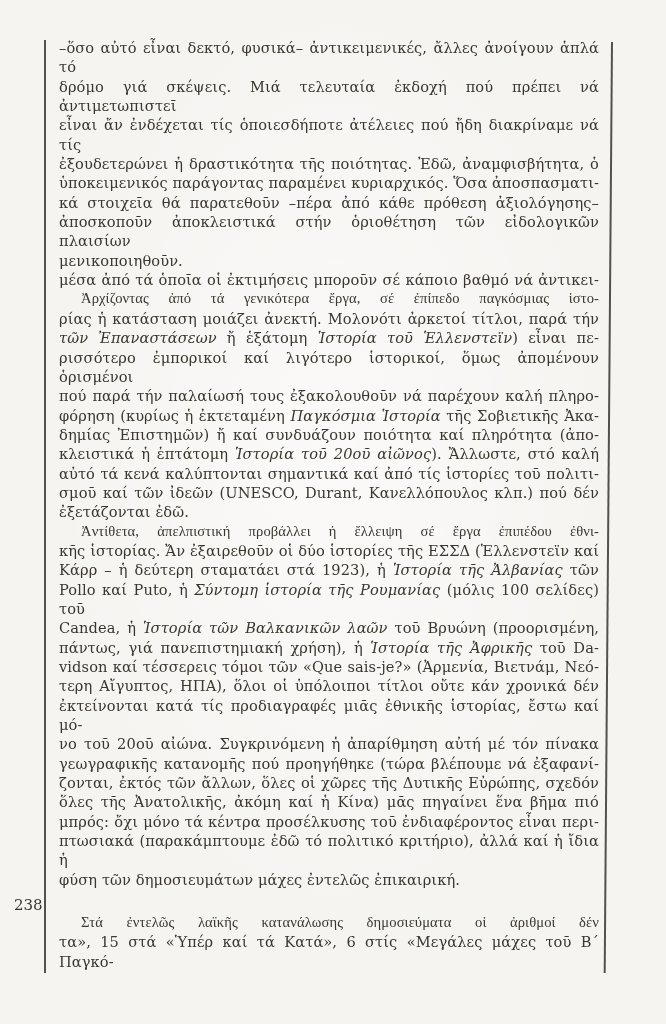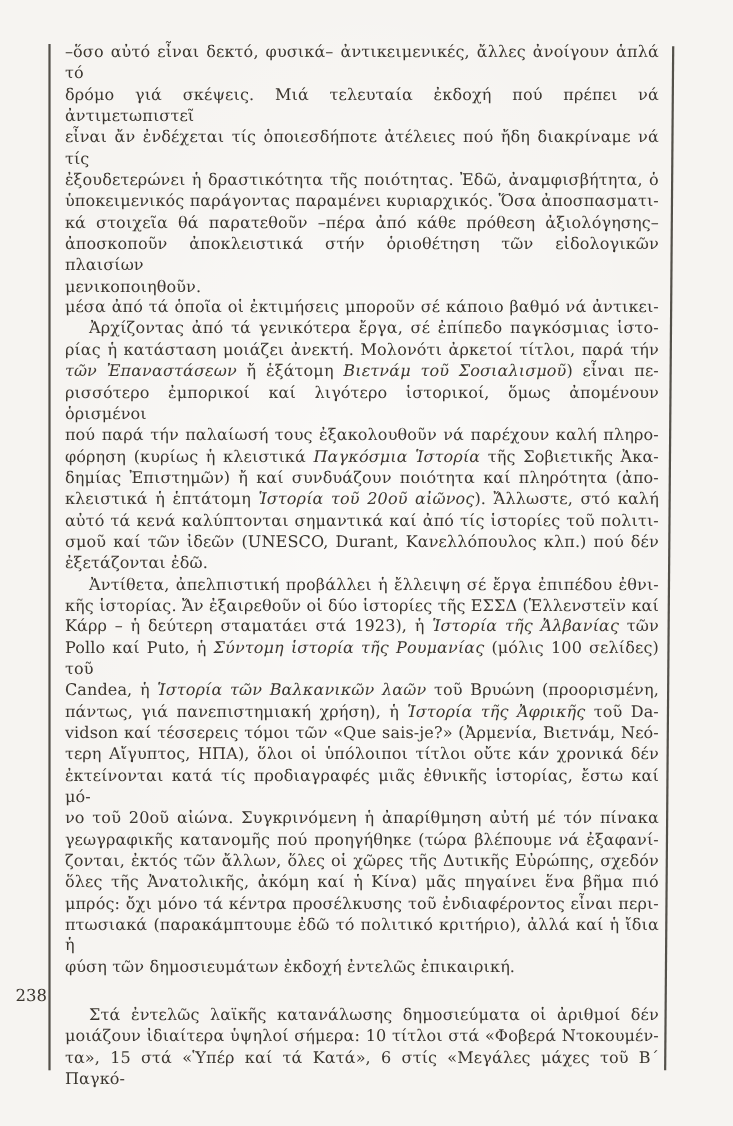--- a/index.html
+++ b/index.html
@@ -40,21 +40,21 @@
   }
   .para { margin: 0; }
   .para.gap { margin-top: 24px; }
   .line {
     text-align: justify;
     text-align-last: justify;
     white-space: normal;
     letter-spacing: 0.1px;
   }
   .line.last { text-align-last: auto; }
-  .para.indent .line:first-child { text-indent: 22px; }
+  .para.indent .line:first-child { text-indent: 22px; font-family: Liberation Serif, serif; }
   .line i { font-style: italic; }
   .page-number {
     position: absolute;
     left: 14px; top: 896px;
     width: 26px;
     font-size: 15px;
     text-align: center;
     color: var(--ink);
   }
 </style>
@@ -74,24 +74,24 @@
       <div class="line"><span>ἐξουδετερώνει ἡ δραστικότητα τῆς ποιότητας. Ἐδῶ, ἀναμφισβήτητα, ὁ</span></div>
       <div class="line"><span>ὑποκειμενικός παράγοντας παραμένει κυριαρχικός. Ὅσα ἀποσπασματι-</span></div>
       <div class="line"><span>κά στοιχεῖα θά παρατεθοῦν –πέρα ἀπό κάθε πρόθεση ἀξιολόγησης–</span></div>
       <div class="line"><span>ἀποσκοποῦν ἀποκλειστικά στήν ὁριοθέτηση τῶν εἰδολογικῶν πλαισίων</span></div>
       <div class="line last"><span>μενικοποιηθοῦν.</span></div>
       <div class="line"><span>μέσα ἀπό τά ὁποῖα οἱ ἐκτιμήσεις μποροῦν σέ κάποιο βαθμό νά ἀντικει-</span></div>
     </div>
     <div class="para indent">
       <div class="line"><span>Ἀρχίζοντας ἀπό τά γενικότερα ἔργα, σέ ἐπίπεδο παγκόσμιας ἱστο-</span></div>
       <div class="line"><span>ρίας ἡ κατάσταση μοιάζει ἀνεκτή. Μολονότι ἀρκετοί τίτλοι, παρά τήν</span></div>
-      <div class="line"><i>τῶν Ἐπαναστάσεων</i><span> ἤ ἑξάτομη </span><i>Βιετνάμ τοῦ Σοσιαλισμοῦ</i><span>) εἶναι πε-</span></div>
+      <div class="line"><i>τῶν Ἐπαναστάσεων</i><span> ἤ ἑξάτομη </span><i>Ἱστορία τοῦ Ἑλλενστεϊν</i><span>) εἶναι πε-</span></div>
       <div class="line"><span>ρισσότερο ἐμπορικοί καί λιγότερο ἱστορικοί, ὅμως ἀπομένουν ὁρισμένοι</span></div>
       <div class="line"><span>πού παρά τήν παλαίωσή τους ἐξακολουθοῦν νά παρέχουν καλή πληρο-</span></div>
-      <div class="line"><span>φόρηση (κυρίως ἡ κλειστικά </span><i>Παγκόσμια Ἱστορία</i><span> τῆς Σοβιετικῆς Ἀκα-</span></div>
+      <div class="line"><span>φόρηση (κυρίως ἡ ἐκτεταμένη </span><i>Παγκόσμια Ἱστορία</i><span> τῆς Σοβιετικῆς Ἀκα-</span></div>
       <div class="line"><span>δημίας Ἐπιστημῶν) ἤ καί συνδυάζουν ποιότητα καί πληρότητα (ἀπο-</span></div>
       <div class="line"><span>κλειστικά ἡ ἑπτάτομη </span><i>Ἱστορία τοῦ 20οῦ αἰῶνος</i><span>). Ἄλλωστε, στό καλή</span></div>
       <div class="line"><span>αὐτό τά κενά καλύπτονται σημαντικά καί ἀπό τίς ἱστορίες τοῦ πολιτι-</span></div>
       <div class="line"><span>σμοῦ καί τῶν ἰδεῶν (UNESCO, Durant, Κανελλόπουλος κλπ.) πού δέν</span></div>
       <div class="line last"><span>ἐξετάζονται ἐδῶ.</span></div>
     </div>
     <div class="para indent">
       <div class="line"><span>Ἀντίθετα, ἀπελπιστική προβάλλει ἡ ἔλλειψη σέ ἔργα ἐπιπέδου ἐθνι-</span></div>
       <div class="line"><span>κῆς ἱστορίας. Ἄν ἐξαιρεθοῦν οἱ δύο ἱστορίες τῆς ΕΣΣΔ (Ἑλλενστεϊν καί</span></div>
       <div class="line"><span>Κάρρ – ἡ δεύτερη σταματάει στά 1923), ἡ </span><i>Ἱστορία τῆς Ἀλβανίας</i><span> τῶν</span></div>
@@ -100,20 +100,19 @@
       <div class="line"><span>πάντως, γιά πανεπιστημιακή χρήση), ἡ </span><i>Ἱστορία τῆς Ἀφρικῆς</i><span> τοῦ Da-</span></div>
       <div class="line"><span>vidson καί τέσσερεις τόμοι τῶν «Que sais-je?» (Ἀρμενία, Βιετνάμ, Νεό-</span></div>
       <div class="line"><span>τερη Αἴγυπτος, ΗΠΑ), ὅλοι οἱ ὑπόλοιποι τίτλοι οὔτε κάν χρονικά δέν</span></div>
       <div class="line"><span>ἐκτείνονται κατά τίς προδιαγραφές μιᾶς ἐθνικῆς ἱστορίας, ἔστω καί μό-</span></div>
       <div class="line"><span>νο τοῦ 20οῦ αἰώνα. Συγκρινόμενη ἡ ἀπαρίθμηση αὐτή μέ τόν πίνακα</span></div>
       <div class="line"><span>γεωγραφικῆς κατανομῆς πού προηγήθηκε (τώρα βλέπουμε νά ἐξαφανί-</span></div>
       <div class="line"><span>ζονται, ἐκτός τῶν ἄλλων, ὅλες οἱ χῶρες τῆς Δυτικῆς Εὐρώπης, σχεδόν</span></div>
       <div class="line"><span>ὅλες τῆς Ἀνατολικῆς, ἀκόμη καί ἡ Κίνα) μᾶς πηγαίνει ἕνα βῆμα πιό</span></div>
       <div class="line"><span>μπρός: ὄχι μόνο τά κέντρα προσέλκυσης τοῦ ἐνδιαφέροντος εἶναι περι-</span></div>
       <div class="line"><span>πτωσιακά (παρακάμπτουμε ἐδῶ τό πολιτικό κριτήριο), ἀλλά καί ἡ ἴδια ἡ</span></div>
-      <div class="line last"><span>φύση τῶν δημοσιευμάτων ἐκδοχή ἐντελῶς ἐπικαιρική.</span></div>
+      <div class="line last"><span>φύση τῶν δημοσιευμάτων μάχες ἐντελῶς ἐπικαιρική.</span></div>
     </div>
     <div class="para indent gap">
       <div class="line"><span>Στά ἐντελῶς λαϊκῆς κατανάλωσης δημοσιεύματα οἱ ἀριθμοί δέν</span></div>
-      <div class="line"><span>μοιάζουν ἰδιαίτερα ὑψηλοί σήμερα: 10 τίτλοι στά «Φοβερά Ντοκουμέν-</span></div>
       <div class="line"><span>τα», 15 στά «Ὑπέρ καί τά Κατά», 6 στίς «Μεγάλες μάχες τοῦ Β´ Παγκό-</span></div>
     </div>
   </div>
 
 </body></html>

